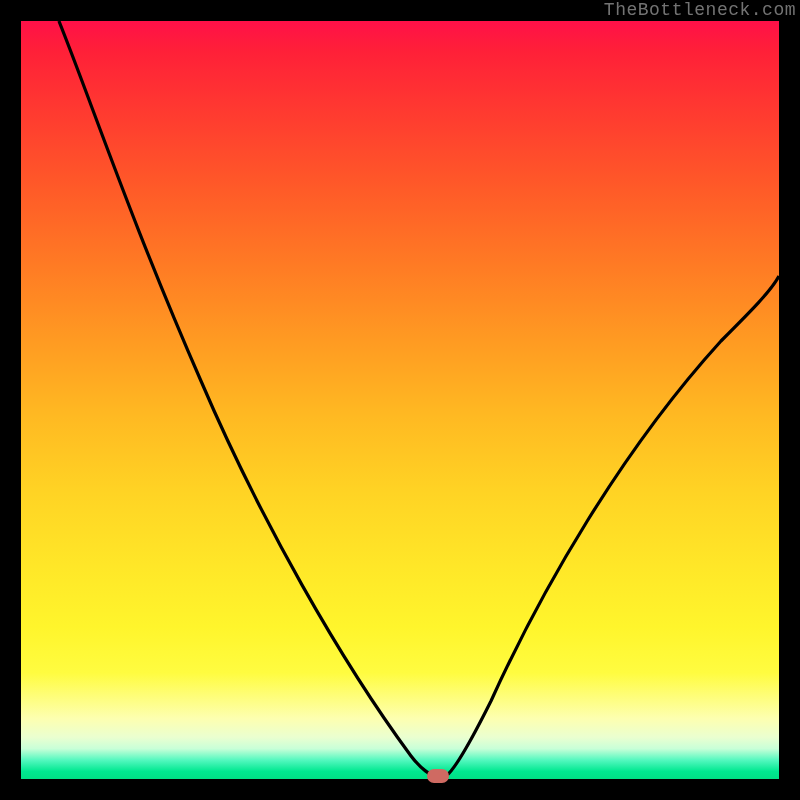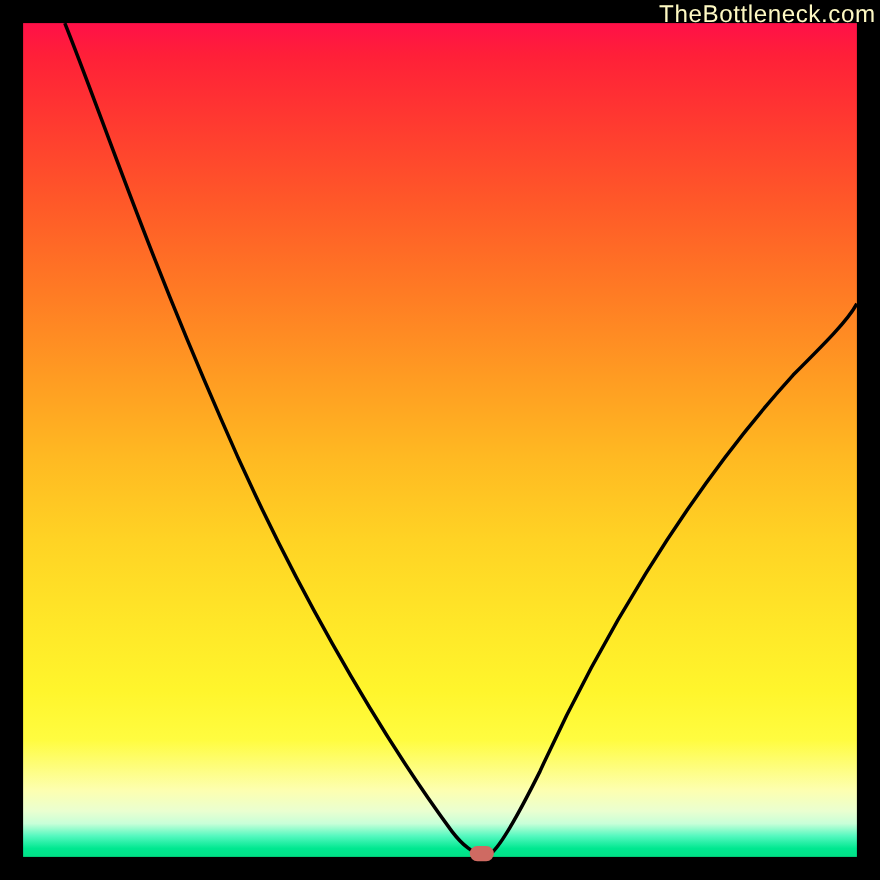--- a/index.html
+++ b/index.html
@@ -39,25 +39,26 @@
       #eaffd0 94.5%,
       #c8ffd8 96%,
       #54f8bf 97.5%,
       #00e890 99%,
       #00e085 100%);
   }
   .watermark {
     position: absolute;
     top: 0px;
     right: 4px;
-    color: #fef9c3;
-    font-size: 22px;
+    color: #737373;
+    font-size: 18px;
     font-weight: 500;
     letter-spacing: 0.5px;
     user-select: none;
+    font-family: Liberation Mono, monospace;
   }
   .marker {
     position: absolute;
     width: 22px;
     height: 14px;
     border-radius: 7px;
     transform: translate(-50%, -50%);
   }
   svg.curve {
     position: absolute;

